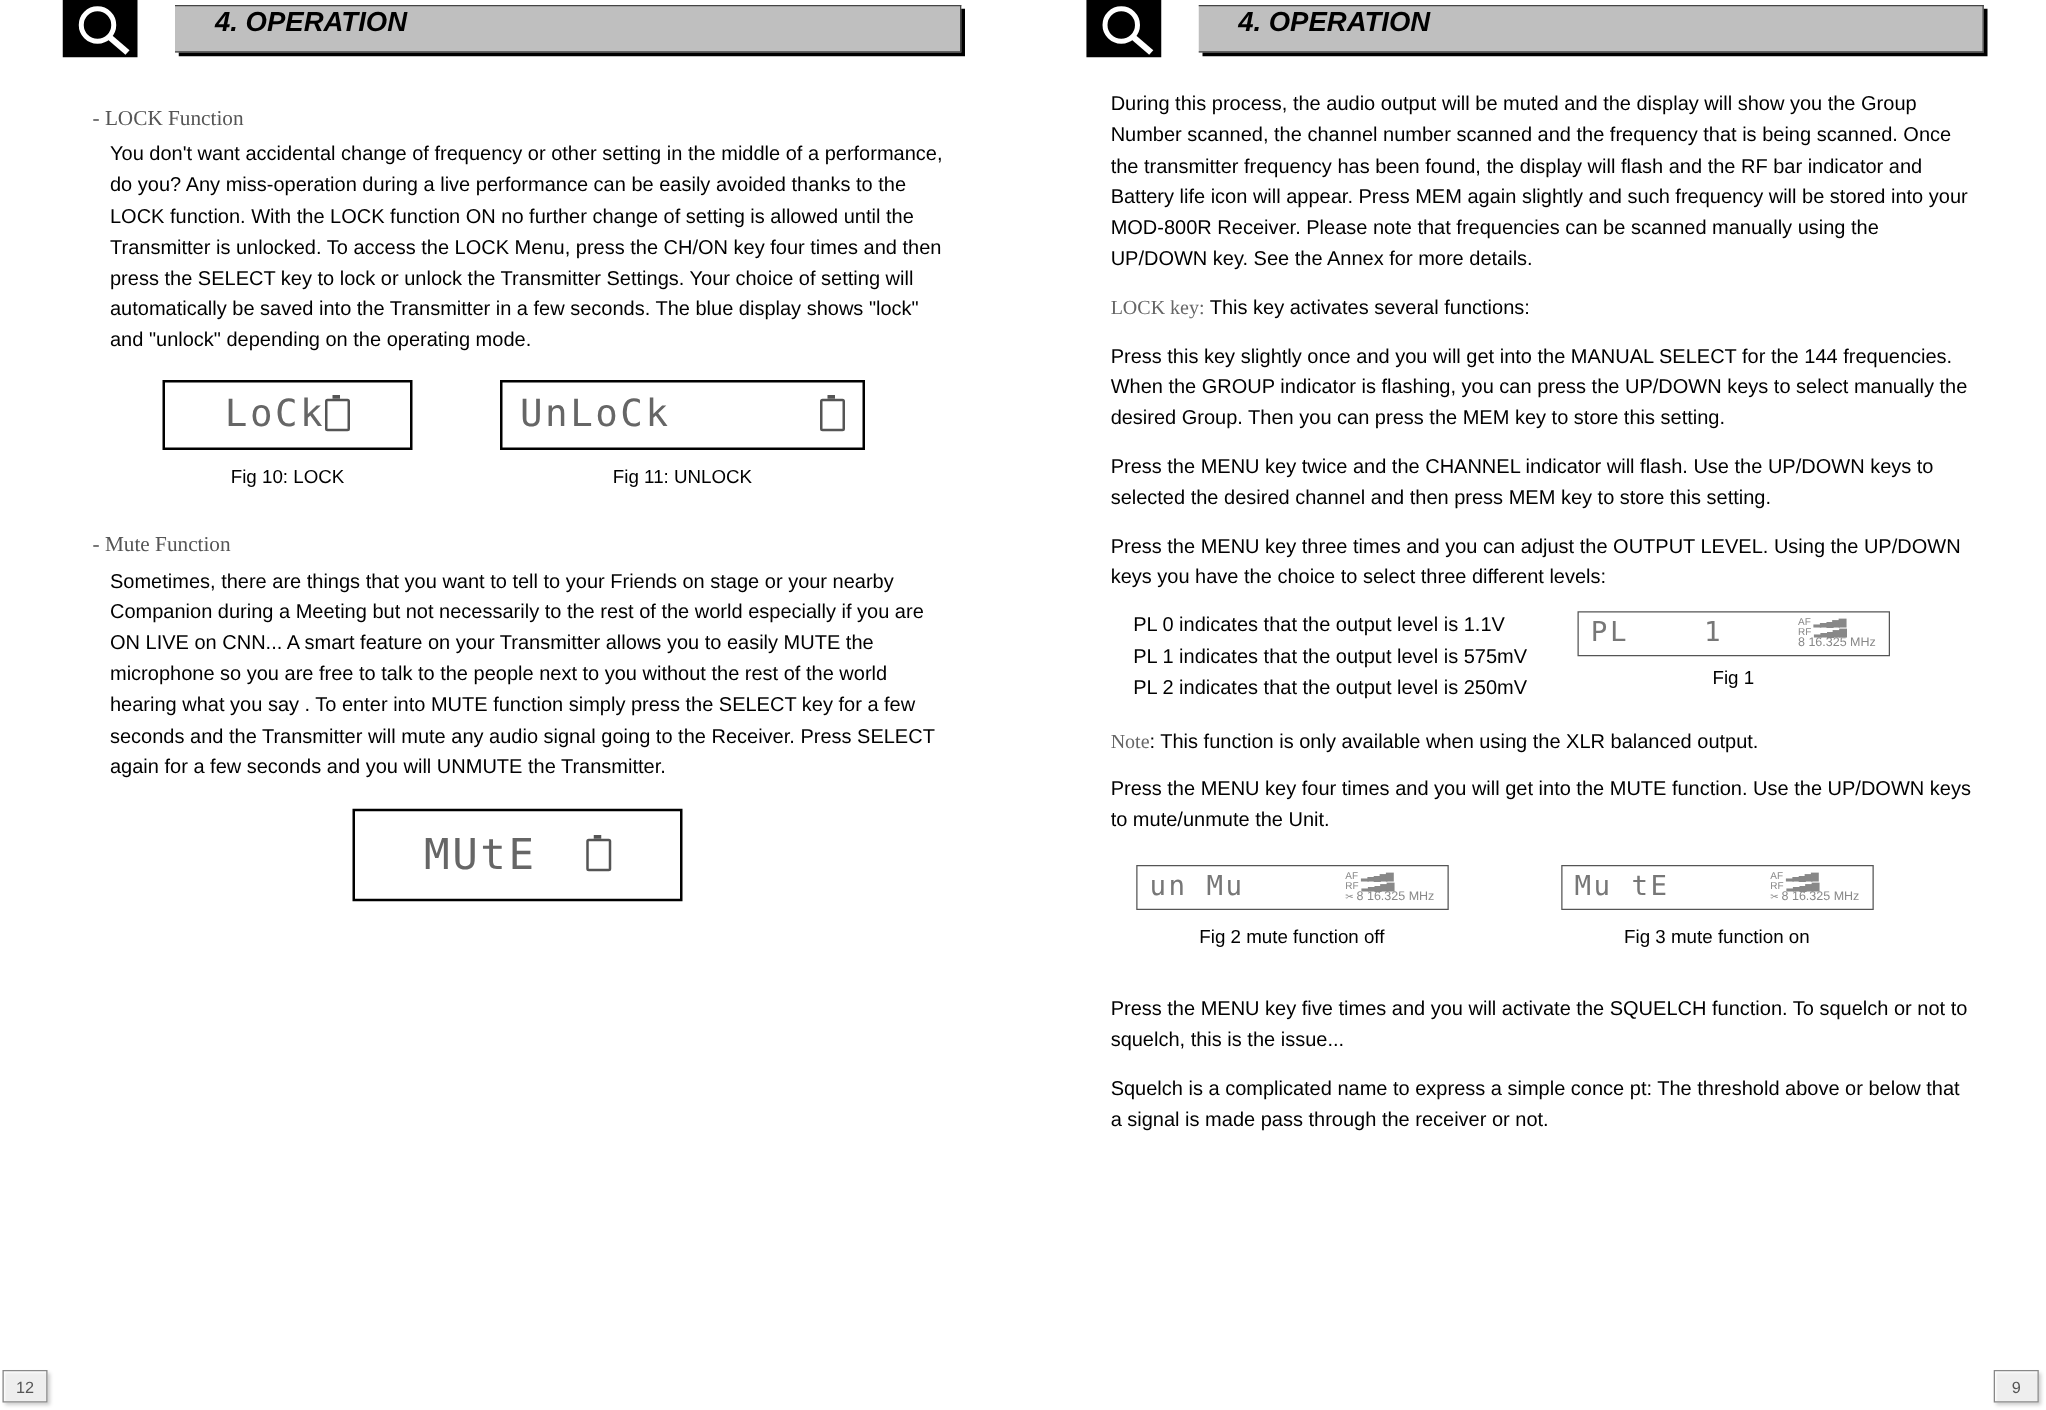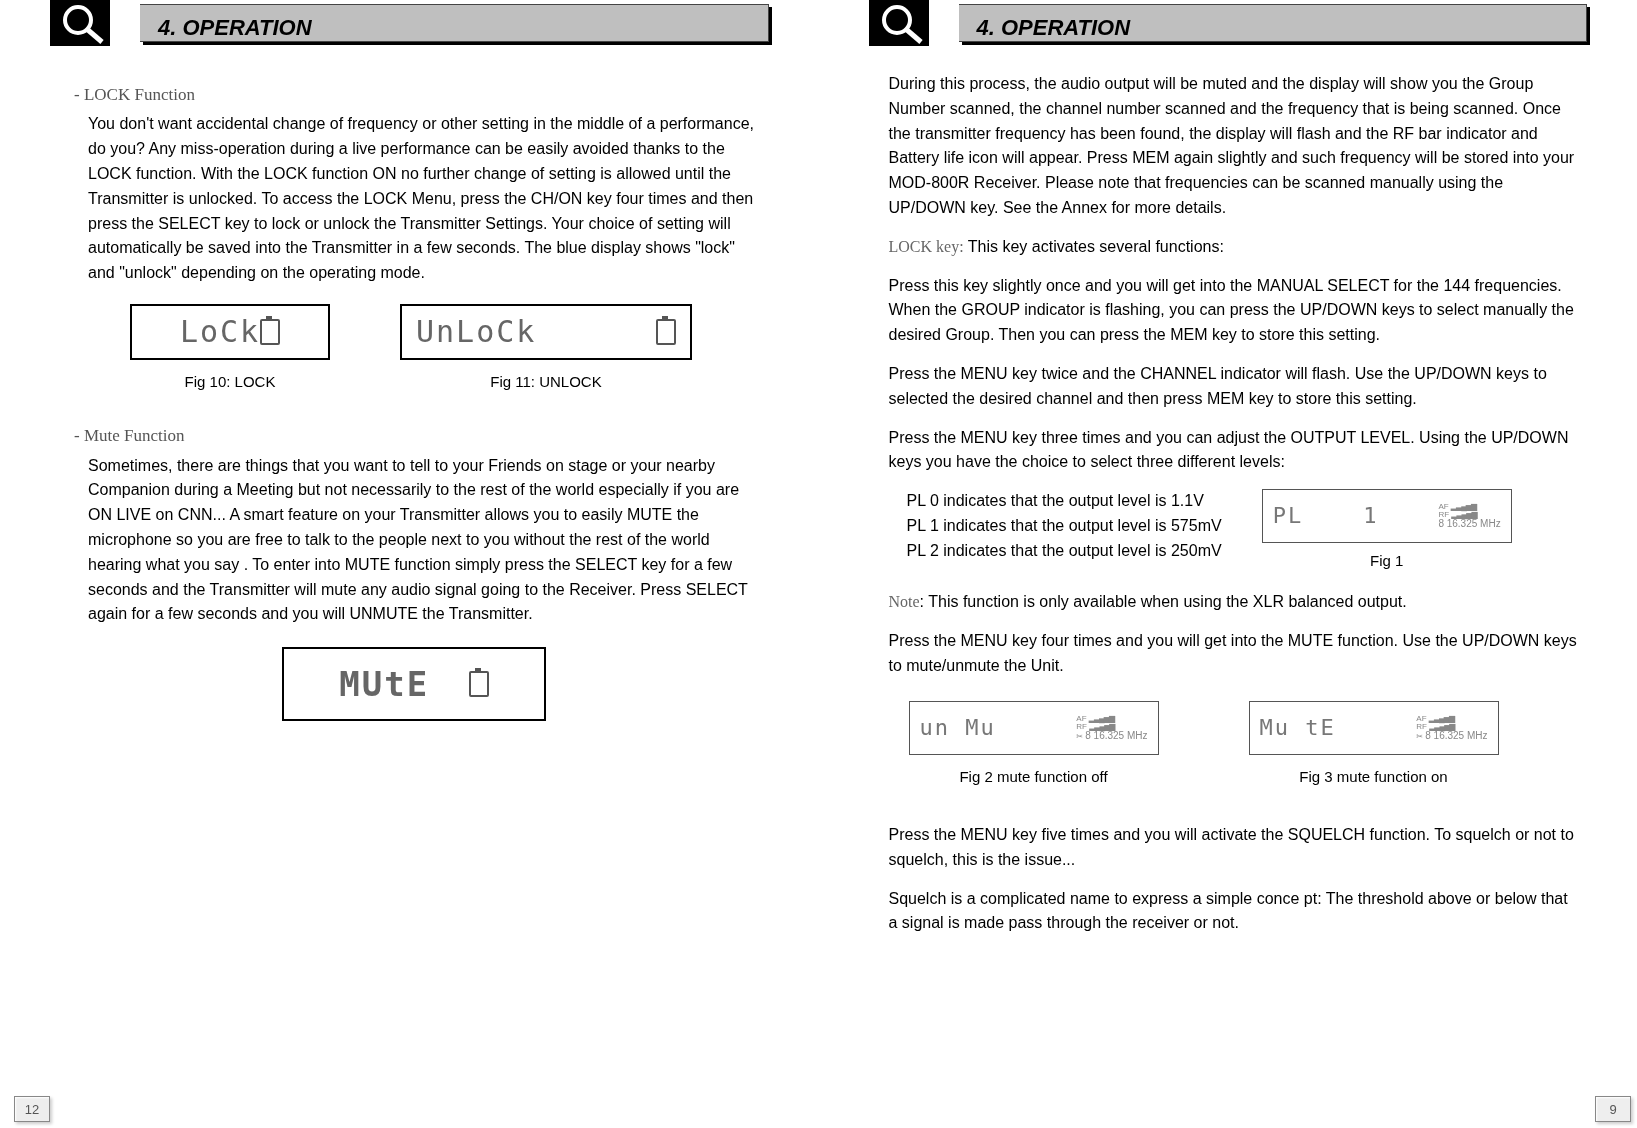--- a/index.html
+++ b/index.html
@@ -1,41 +1,41 @@
 <!DOCTYPE html>
 <html><head>
 <meta charset="utf-8">
 <style>
   html,body{margin:0;padding:0;background:#fff;font-family:Arial,Helvetica,sans-serif;color:#000;}
   .sheet{width:1637px;height:1128px;position:relative;display:flex;}
   .page{width:50%;box-sizing:border-box;padding:0 50px 0 50px;position:relative;}
   .hdr{display:flex;align-items:stretch;height:38px;margin-top:4px;}
   .hdr-icon{width:90px;height:46px;margin-top:-4px;}
-  .hdr-bar{flex:1;background:#bfbfbf;border:1px solid #444;border-left:none;box-shadow:3px 3px 0 #000;display:flex;align-items:flex-end;padding-left:18px;font-size:22px;font-weight:bold;font-style:italic;}
+  .hdr-bar{flex:1;background:#bfbfbf;border:1px solid #444;border-left:none;box-shadow:3px 3px 0 #000;display:flex;align-items:flex-start;padding-left:32px;font-size:22px;font-weight:bold;font-style:italic;}
   .content{padding:30px 10px 0 20px;font-size:16px;line-height:1.55;}
   .sub{font-family:"Times New Roman",serif;color:#555;font-size:17px;margin:10px 0 4px 4px;}
   p{margin:0 0 14px 0;}
   .indent{padding-left:18px;}
   .figs{display:flex;gap:70px;margin:18px 0 10px 60px;}
   .figs-right{display:flex;gap:90px;margin:22px 0 10px 20px;}
   .lcd{border:2px solid #000;width:200px;height:56px;display:flex;align-items:center;justify-content:center;padding:0 14px;box-sizing:border-box;font-family:monospace;font-size:26px;letter-spacing:2px;color:#555;}
   .lcd-wide{border:2px solid #000;width:292px;height:56px;display:flex;align-items:center;justify-content:space-between;padding:0 14px;box-sizing:border-box;font-family:monospace;font-size:26px;letter-spacing:2px;color:#555;}
-  .lcd-small{border:1px solid #555;width:250px;height:54px;display:flex;align-items:center;justify-content:space-between;padding:0 10px;box-sizing:border-box;color:#777;}
-  .lcd-big{border:2px solid #000;width:260px;height:70px;display:flex;align-items:center;justify-content:center;gap:40px;font-family:monospace;font-size:34px;letter-spacing:4px;color:#555;margin:20px auto 0 auto;font-weight:bold;}
+  .lcd-small{border:1px solid #555;width:250px;height:36px;display:flex;align-items:center;justify-content:space-between;padding:0 10px;box-sizing:border-box;color:#777;}
+  .lcd-big{border:2px solid #000;width:260px;height:70px;display:flex;align-items:center;justify-content:center;gap:40px;font-family:monospace;font-size:34px;letter-spacing:4px;color:#555;margin:20px auto 0 auto;}
   .cap{text-align:center;font-size:15px;margin-top:10px;}
   .batt{width:16px;height:22px;border:2px solid #555;border-radius:2px;position:relative;}
   .batt:before{content:"";position:absolute;top:-5px;left:4px;width:6px;height:3px;background:#555;}
   .seg{font-family:monospace;font-size:30px;letter-spacing:2px;color:#666;}
   .seg-sm{font-family:monospace;font-size:22px;letter-spacing:2px;color:#777;}
   .meters{font-size:8px;color:#888;line-height:1;text-align:left;}
   .meters .bars{letter-spacing:-1px;}
   .freq{font-size:10px;color:#888;letter-spacing:0;}
   .pl-row{display:flex;align-items:flex-start;gap:40px;}
   .pl-lines{font-size:16px;line-height:1.55;}
-  .corner-left{position:absolute;left:14px;bottom:6px;width:34px;height:24px;border:1px solid #888;background:#eee;font-size:13px;display:flex;align-items:center;justify-content:center;color:#555;box-shadow:inset 1px 1px 2px #fff, 2px 2px 3px rgba(0,0,0,.2);}
+  .corner-left{position:absolute;left:2px;bottom:6px;width:34px;height:24px;border:1px solid #888;background:#eee;font-size:13px;display:flex;align-items:center;justify-content:center;color:#555;box-shadow:inset 1px 1px 2px #fff, 2px 2px 3px rgba(0,0,0,.2);}
   .corner-right{position:absolute;right:6px;bottom:6px;width:34px;height:24px;border:1px solid #888;background:#eee;font-size:13px;display:flex;align-items:center;justify-content:center;color:#555;box-shadow:inset 1px 1px 2px #fff, 2px 2px 3px rgba(0,0,0,.2);}
   .sk{font-family:"Times New Roman",serif;color:#666;}
   .fig1cap{text-align:center;font-size:15px;margin-top:6px;}
   .clearfix::after{content:"";display:table;clear:both;}
 </style>
 </head>
 <body>
 
 <div class="sheet">
 

